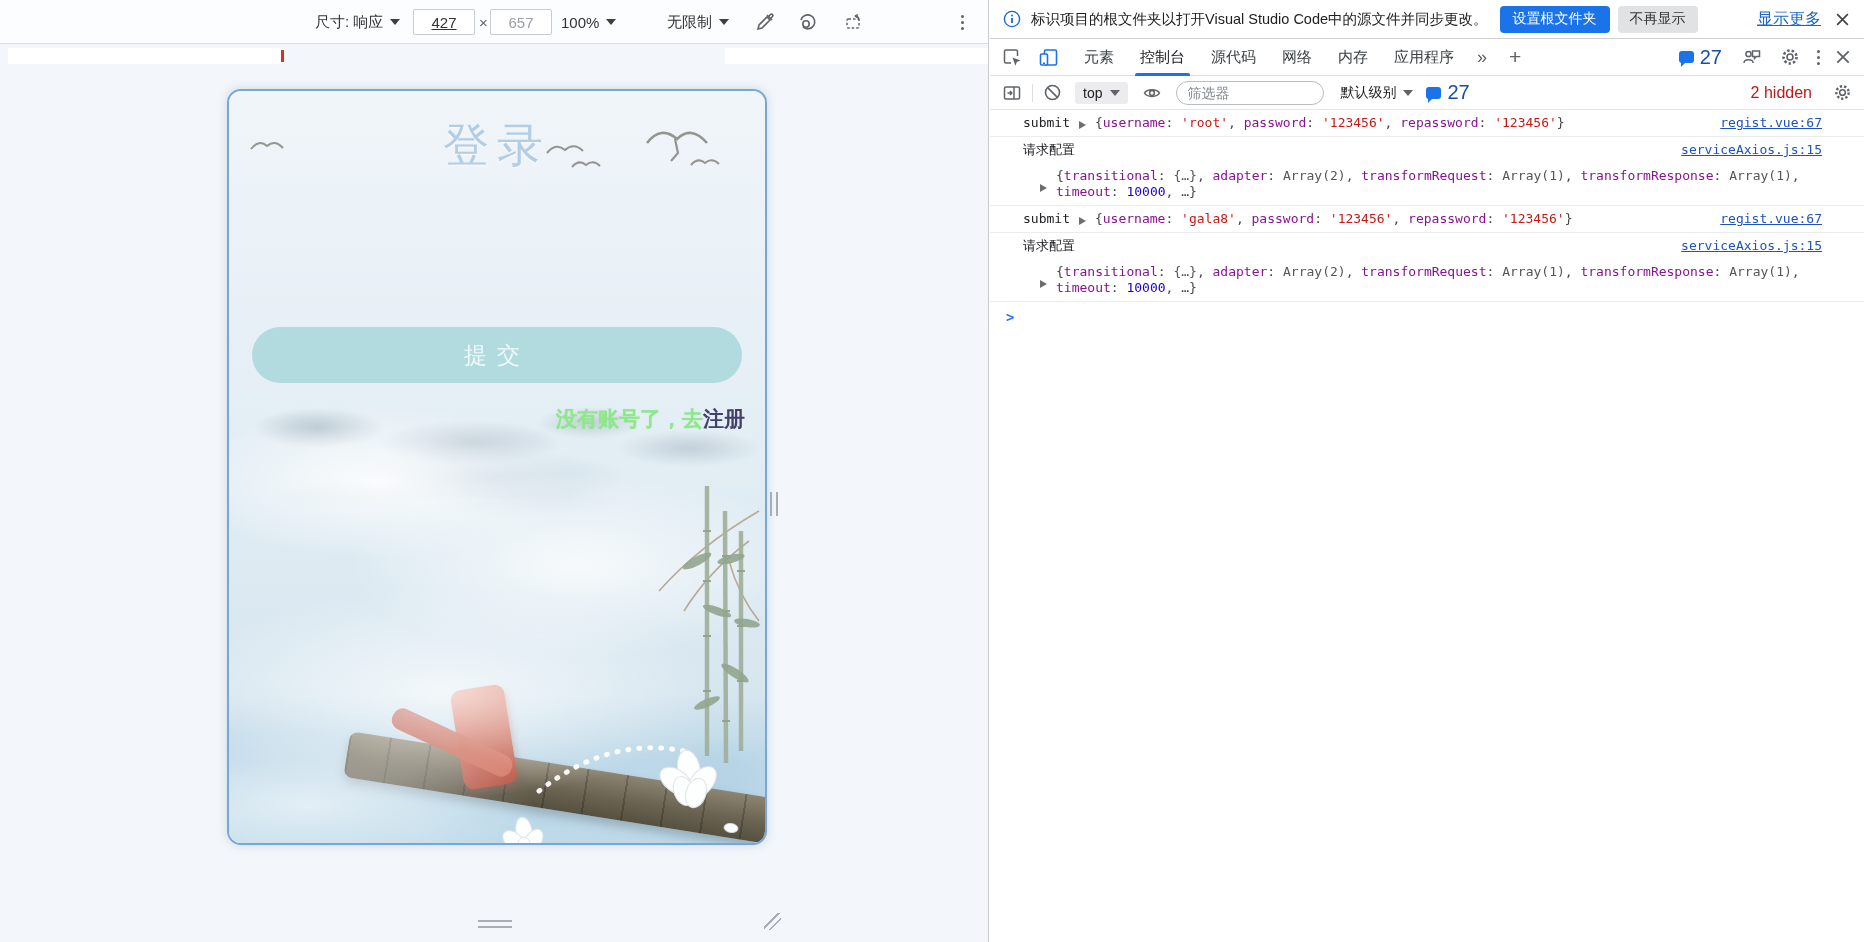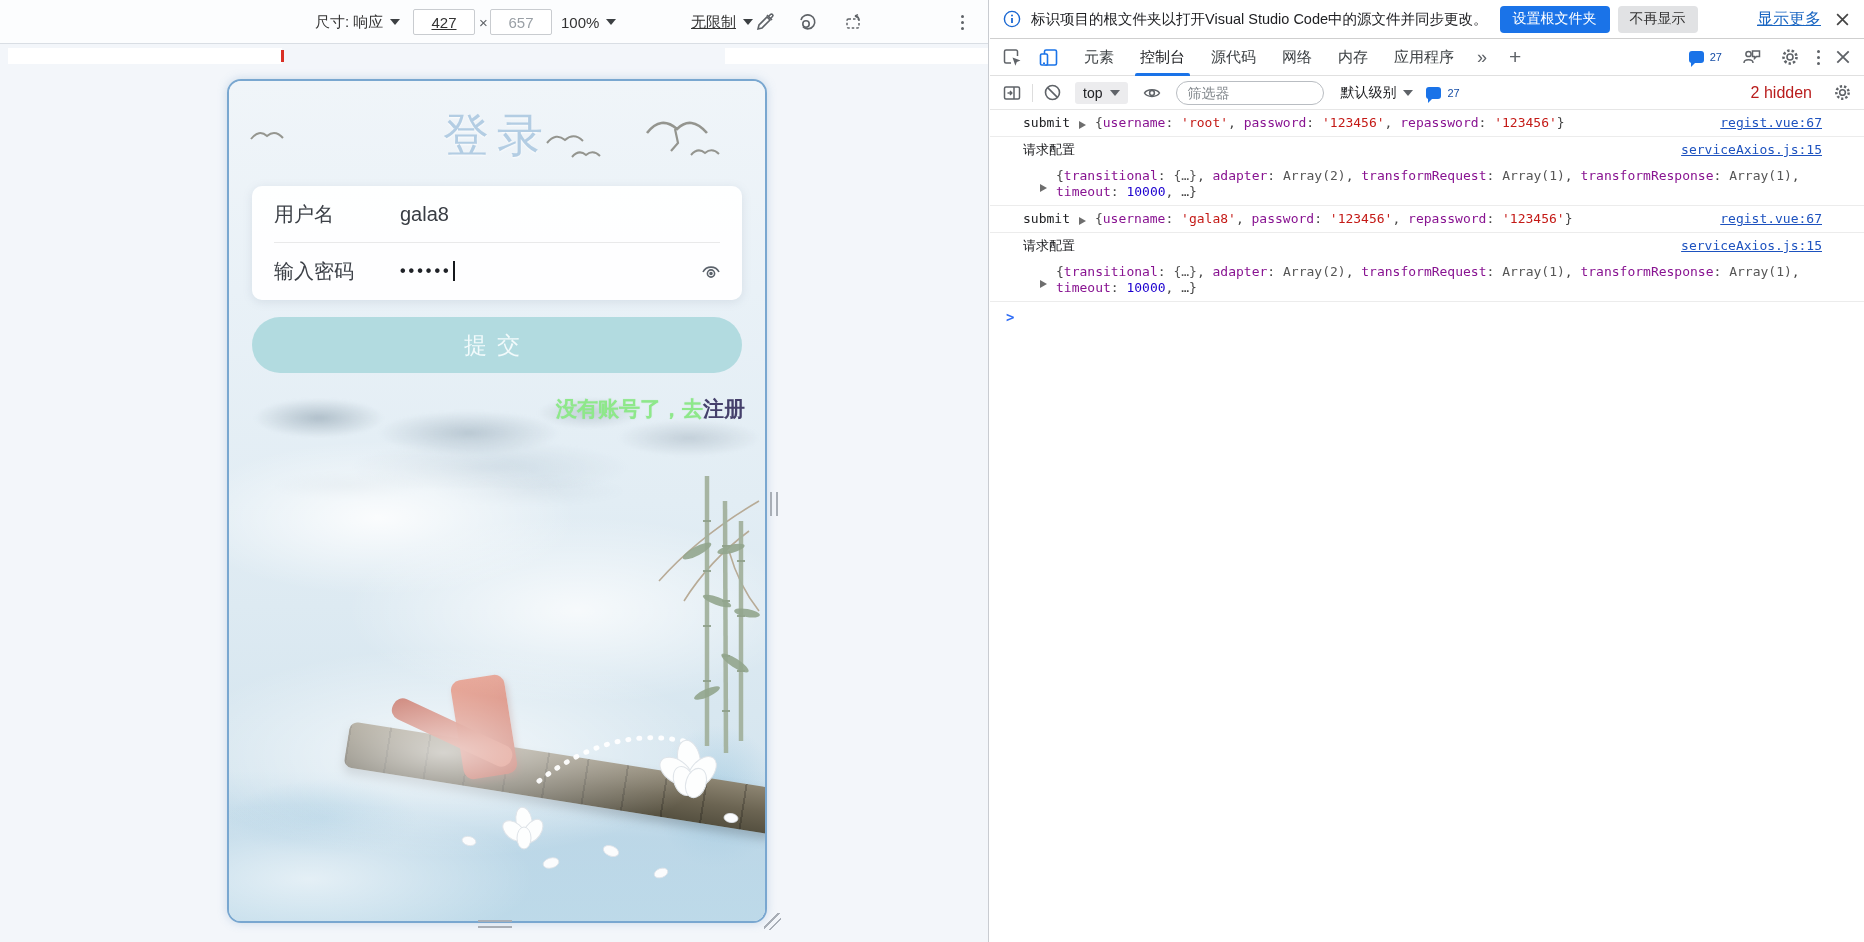--- a/index.html
+++ b/index.html
@@ -24,21 +24,21 @@
     align-items:center; justify-content:center; color:#5f6368; cursor:pointer; }
   .vdots { display:inline-flex; flex-direction:column; gap:3px; }
   .vdots i { width:3px; height:3px; border-radius:50%; background:#5f6368; }
 
   .strip { position:absolute; top:48px; height:16px; background:#fff; }
   .strip.l { left:8px; width:274px; }
   .strip.r { left:725px; width:263px; }
   .mq-marker { position:absolute; left:281px; top:50px; width:3px; height:12px; background:#d93025; }
 
   
-  .device-frame { position:absolute; left:227px; top:79px; width:540px; height:844px;
+  .device-frame { position:absolute; left:227px; top:89px; width:540px; height:756px;
     border:2px solid #79a7d0; border-radius:14px; background:#eef3f8; overflow:hidden;
     box-shadow:0 0 10px rgba(120,160,200,.35); }
   .scene, .scene > div { position:absolute; }
   .scene { inset:0; background:linear-gradient(180deg,#f0f5f9 0%,#e9f1f7 25%,#e2edf4 50%,#d8e7f0 75%,#cfe2ed 100%); }
   .rocks { left:0; top:292px; width:100%; height:115px; filter:blur(1.5px);
     background:
       radial-gradient(100px 30px at 90px 45px, rgba(125,145,160,.50), transparent 65%),
       radial-gradient(140px 34px at 240px 60px, rgba(135,155,170,.45), transparent 65%),
       radial-gradient(80px 24px at 360px 40px, rgba(145,160,172,.40), transparent 65%),
       radial-gradient(110px 28px at 460px 65px, rgba(135,152,166,.35), transparent 65%),
@@ -116,21 +116,21 @@
   .tabbar { display:flex; align-items:center; height:37px; border-bottom:1px solid #e0e0e0; }
   .tab { position:relative; height:37px; display:flex; align-items:center; padding:0 13px;
     font-size:15px; color:#3c4043; cursor:pointer; white-space:nowrap; }
   .tab.selected { color:#202124; }
   .tab.selected::after { content:""; position:absolute; left:8px; right:8px; bottom:0; height:3px;
     background:#1a73e8; border-radius:2px 2px 0 0; }
   .glyph { font-size:18px; color:#5f6368; }
   .bubble { position:relative; width:15px; height:12px; background:#1a73e8; border-radius:3px; }
   .bubble::after { content:""; position:absolute; left:2px; bottom:-4px;
     border:3px solid transparent; border-top-color:#1a73e8; border-left-color:#1a73e8; }
-  .count-num { margin-left:6px; font-size:11px; color:#174ea6; }
+  .count-num { margin-left:6px; font-size:20px; color:#174ea6; }
 
   .ctoolbar { display:flex; align-items:center; height:34px; border-bottom:1px solid #e6e6e6; }
   .vsep { width:1px; height:18px; background:#ddd; margin-left:10px; }
   .chip { display:flex; align-items:center; margin-left:13px; background:#ececee; border-radius:3px;
     padding:3px 8px; font-size:14px; color:#202124; cursor:pointer; }
   .chip .caret { border-top-color:#5f6368; margin-left:8px; }
   .filter-input { margin-left:14px; width:148px; height:24px; border:1px solid #b9bdc2;
     border-radius:12px; padding:0 10px; font-size:14px; font-family:inherit; color:#202124; }
   .filter-input::placeholder { color:#80868b; }
   .levels { display:flex; align-items:center; margin-left:16px; font-size:14px; color:#202124; cursor:pointer; }
@@ -168,21 +168,21 @@
       </div>
       <input class="size-input" style="left: 413px; text-decoration: underline;" value="427">
       <div class="tb-item" style="left:479px; color:#5f6368;">
         <span>×</span>
       </div>
       <input class="size-input muted" style="left: 490px;" value="657">
       <div class="tb-item" style="left:561px;">
         <span>100%</span>
         <span class="caret"></span>
       </div>
-      <div class="tb-item" style="left:691px;text-decoration:underline;">
+      <div class="tb-item" style="left:667px;">
         <span>无限制</span>
         <span class="caret"></span>
       </div>
       <div class="tb-icon" style="left:753px;">
         <svg width="20" height="20" viewBox="0 0 20 20" fill="none" stroke="currentColor" stroke-width="1.6">
           <path d="M3 17 L4 13 L12 5 L15 8 L7 16 Z"></path>
             <path d="M12 3 L17 8"></path>
             <path d="M13.5 4.5 L15.5 2.5 A1.4 1.4 0 0 1 17.5 4.5 L15.5 6.5"></path>
         </svg>
       </div>
@@ -284,39 +284,20 @@
             <ellipse cx="322" cy="782" rx="8" ry="5" transform="rotate(-15 322 782)"></ellipse>
             <ellipse cx="240" cy="760" rx="7" ry="4.5" transform="rotate(12 240 760)"></ellipse>
             <ellipse cx="382" cy="770" rx="8" ry="5" transform="rotate(22 382 770)"></ellipse>
             <ellipse cx="432" cy="792" rx="7" ry="4.5" transform="rotate(-20 432 792)"></ellipse>
             <ellipse cx="502" cy="737" rx="7" ry="4.5" transform="rotate(8 502 737)"></ellipse>
           </g>
         </svg>
 
         <div class="login-title">登录</div>
 
-        <div class="login-card">
-          <div class="form-row">
-            <span class="form-label">用户名</span>
-            <span class="form-value">gala8</span>
-          </div>
-          <div class="card-divider"></div>
-          <div class="form-row">
-            <span class="form-label">输入密码</span>
-            <span class="form-value pwd-dots">••••••</span>
-            <span class="text-caret"></span>
-            <span class="eye-btn">
-              <svg width="22" height="22" viewBox="0 0 22 22" fill="none" stroke="currentColor" stroke-width="1.6">
-                <path d="M3 12 A9 9 0 0 1 19 12"></path>
-                  <circle cx="11" cy="13.5" r="3.6"></circle>
-                  <circle cx="11" cy="13.5" r="1" fill="currentColor"></circle>
-              </svg>
-            </span>
-          </div>
-        </div>
 
         <button class="submit-btn">提交</button>
 
         <div class="register-line">
           <span class="register-hint">没有账号了，去</span><a class="register-link" href="#">注册</a>
         </div>
       </div>
     </div>
 
     <div class="drag-handle-right"></div>

